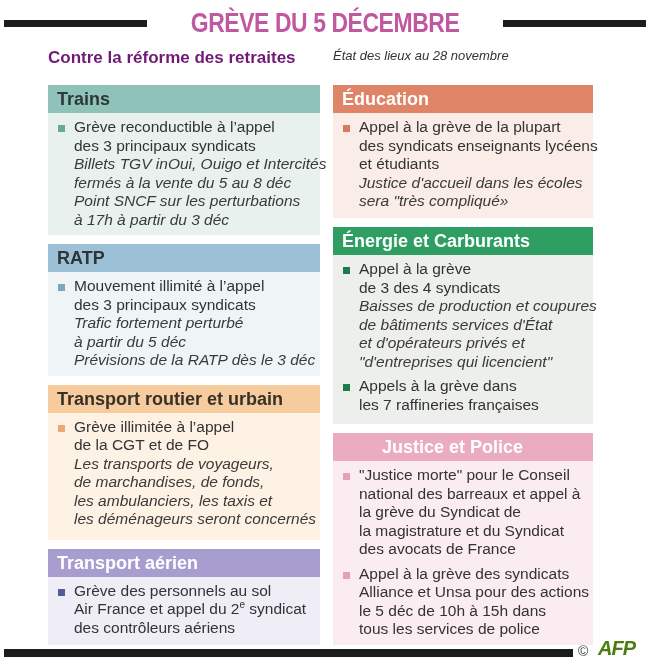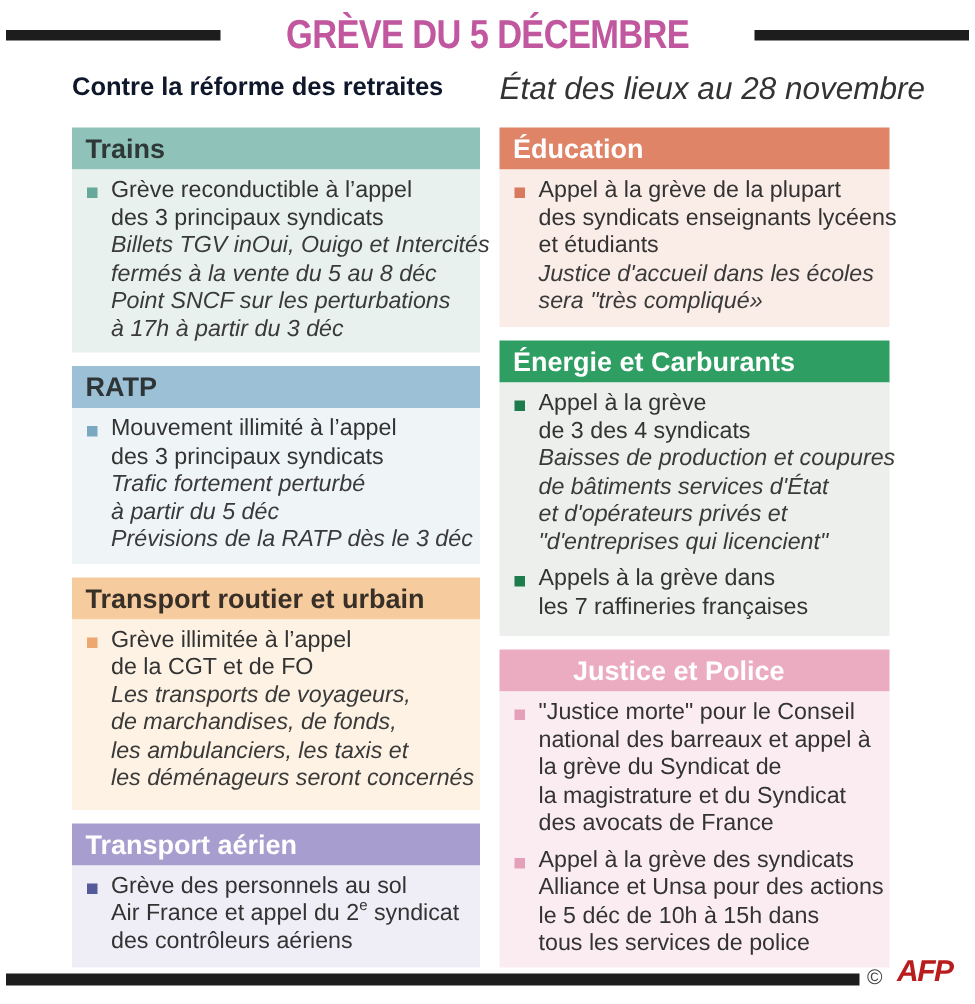--- a/index.html
+++ b/index.html
@@ -16,25 +16,25 @@
   }
   .rule{height:7px;background:#1d1d1d;flex:1;}
   .main-title{
     color:#c1579e;font-weight:bold;font-size:27px;line-height:30px;
     letter-spacing:-0.5px;white-space:nowrap;
     transform:scaleX(0.85);transform-origin:center;
   }
   
   .subtitle-left{
     position:absolute;left:48px;top:48px;
-    font-weight:bold;font-size:17px;color:#0f172a;white-space:nowrap;
+    font-weight:bold;font-size:17px;color:#701a75;white-space:nowrap;
   }
   .subtitle-right{
     position:absolute;left:333px;top:48px;
-    font-style:italic;font-size:21px;color:#333;white-space:nowrap;
+    font-style:italic;font-size:13px;color:#333;white-space:nowrap;
   }
   
   .columns{
     position:absolute;left:48px;top:85px;
     display:flex;gap:13px;align-items:flex-start;
   }
   .col{display:flex;flex-direction:column;}
   .col-left{width:272px;}
   .col-right{width:260px;}
   
@@ -63,21 +63,21 @@
     font-size:15.5px;line-height:18.5px;color:#333;white-space:nowrap;
   }
   .line.italic{font-style:italic;color:#3a3a3a;}
   .line sup{font-size:10px;line-height:0;}
   
   .footer-bar{position:absolute;left:4px;top:649px;width:569px;height:8px;background:#1d1d1d;}
   .copyright{position:absolute;left:578px;top:643px;font-size:14px;color:#444;}
   .afp-logo{
     position:absolute;left:598px;top:637px;
     font-size:20px;font-weight:bold;font-style:italic;
-    color:#b91c1c;letter-spacing:-1px;
+    color:#4d7c0f;letter-spacing:-1px;
   }
 </style>
 </head>
 <body>
 
 <div class="title-row">
   <div class="rule"></div>
   <div class="main-title">GRÈVE DU 5 DÉCEMBRE</div>
   <div class="rule"></div>
 </div>

